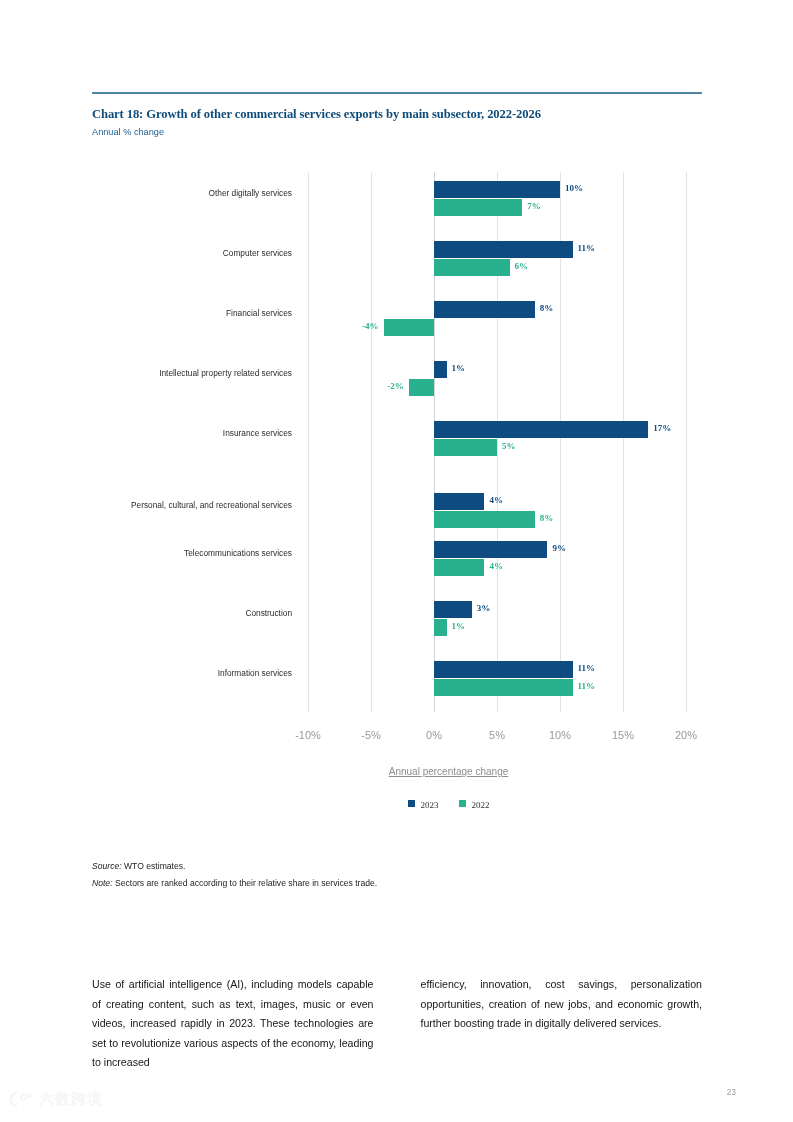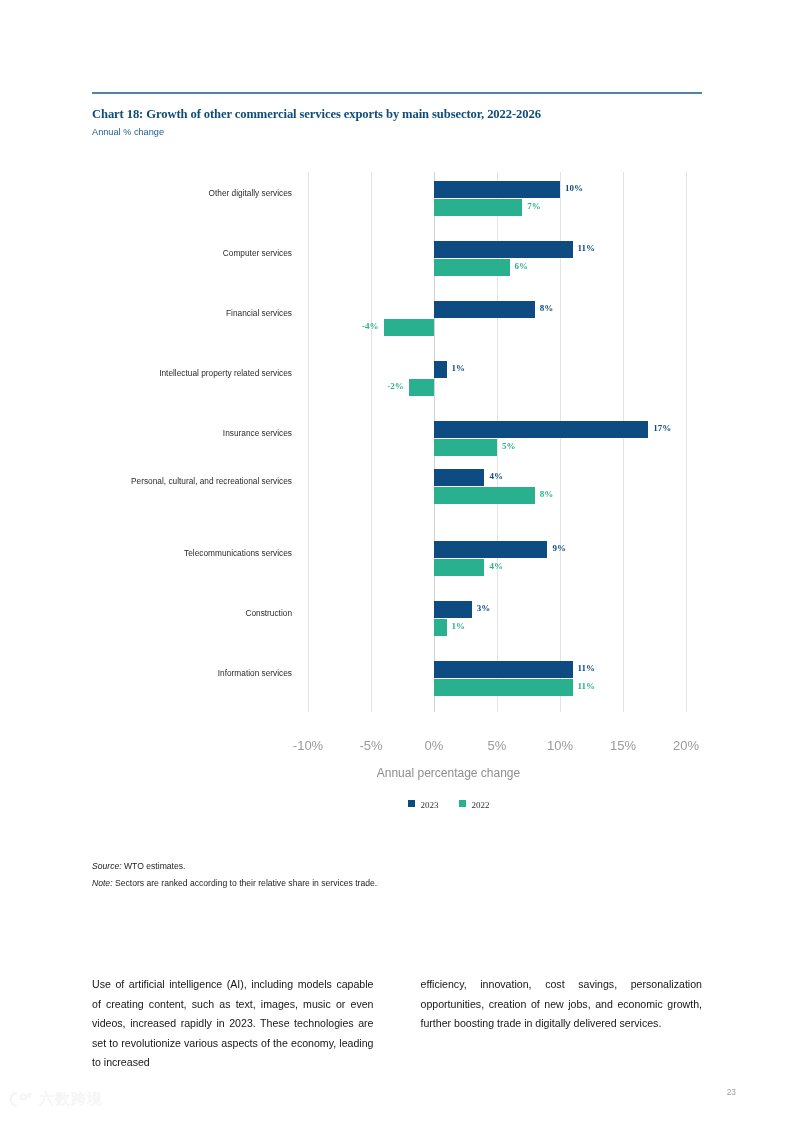--- a/index.html
+++ b/index.html
@@ -111,36 +111,37 @@
   
   .xaxis {
     position: absolute;
     left: 308px;
     top: 725px;
     width: 378px;
     height: 14px;
   }
   .xtick {
     position: absolute;
-    top: 13px;
+    top: 4px;
     transform: translateX(-50%);
-    font-size: 13px;
+    font-size: 11px;
     color: #9a9a9a;
     white-space: nowrap;
   }
   .xaxis-title {
     position: absolute;
     left: 0;
     top: 766px;
     width: 793px;
     text-align: center;
-    font-size: 12px;
+    font-size: 10px;
     color: #8e8e8e;
     padding-left: 104px;
     box-sizing: border-box;
+    text-decoration: underline;
   }
 
   
   .legend {
     position: absolute;
     left: 0;
     top: 800px;
     width: 793px;
     display: flex;
     justify-content: center;
@@ -276,21 +277,21 @@
           <div class="bar y2022" style="left: 100.8px; width: 25.2px;"></div>
           <div class="bar-value y2022" style="left: 95.8px; transform: translateX(-100%);">-2%</div>
         </div>
         <div class="cat-row" style="top: 240px;">
           <div class="cat-label">Insurance services</div>
           <div class="bar y2023" style="left: 126px; width: 214.2px;"></div>
           <div class="bar-value y2023" style="left: 345.2px;">17%</div>
           <div class="bar y2022" style="left: 126px; width: 63px;"></div>
           <div class="bar-value y2022" style="left: 194px;">5%</div>
         </div>
-        <div class="cat-row" style="top: 288px;">
+        <div class="cat-row" style="top: 312px;">
           <div class="cat-label">Personal, cultural, and recreational services</div>
           <div class="bar y2023" style="left: 126px; width: 50.4px;"></div>
           <div class="bar-value y2023" style="left: 181.4px;">4%</div>
           <div class="bar y2022" style="left: 126px; width: 100.8px;"></div>
           <div class="bar-value y2022" style="left: 231.8px;">8%</div>
         </div>
         <div class="cat-row" style="top: 360px;">
           <div class="cat-label">Telecommunications services</div>
           <div class="bar y2023" style="left: 126px; width: 113.4px;"></div>
           <div class="bar-value y2023" style="left: 244.4px;">9%</div>

